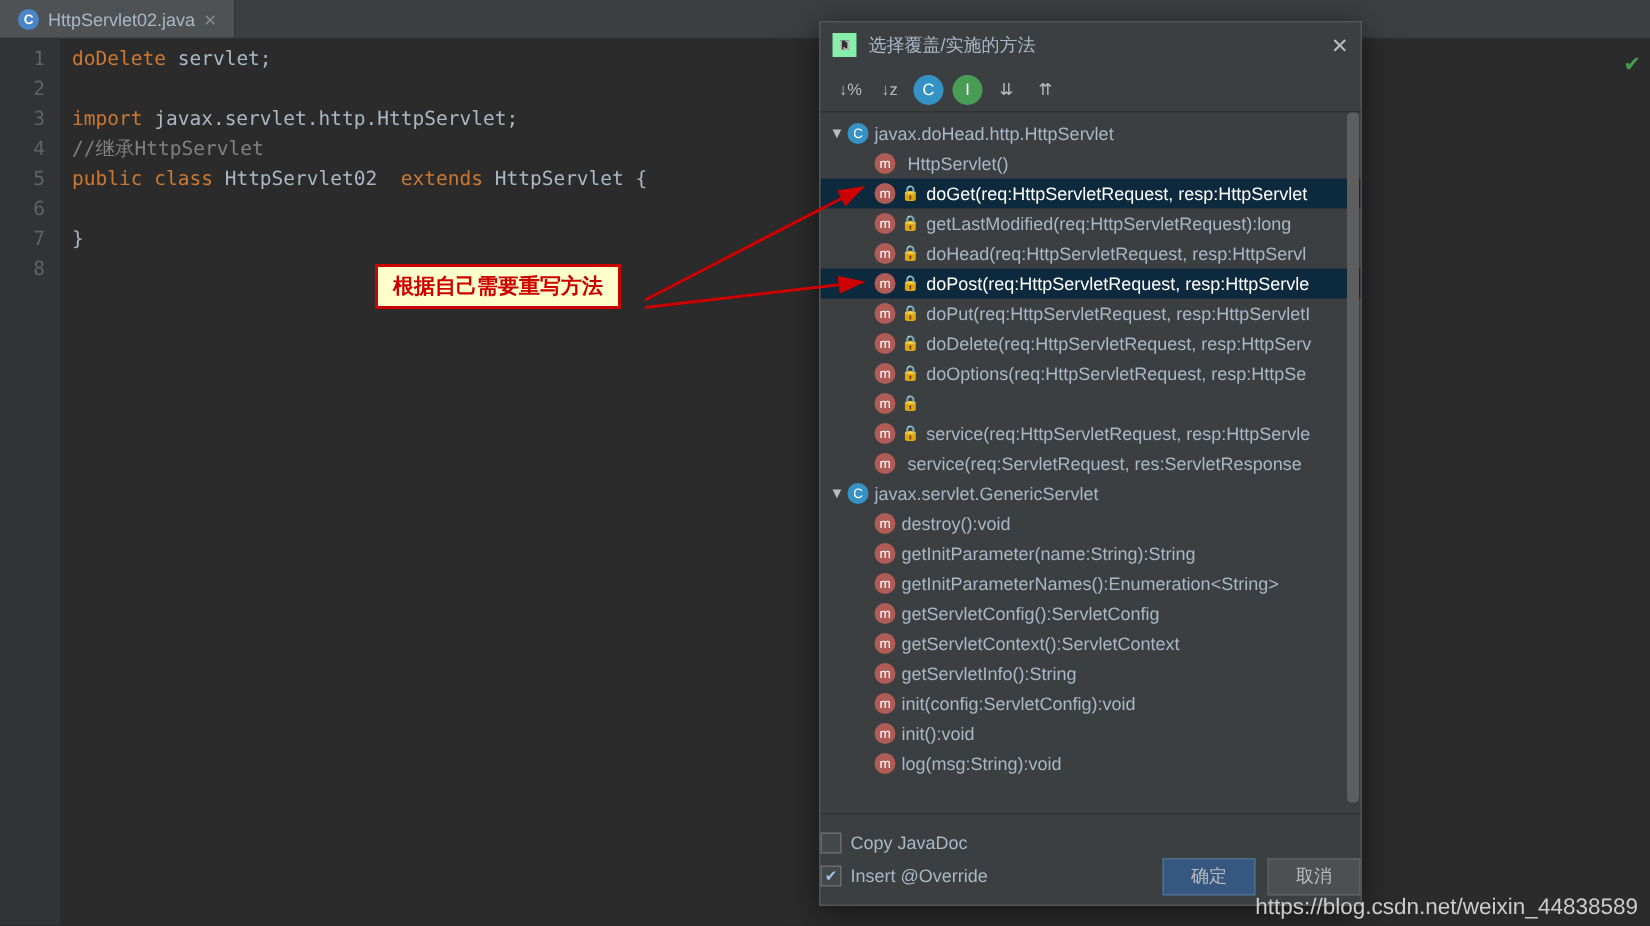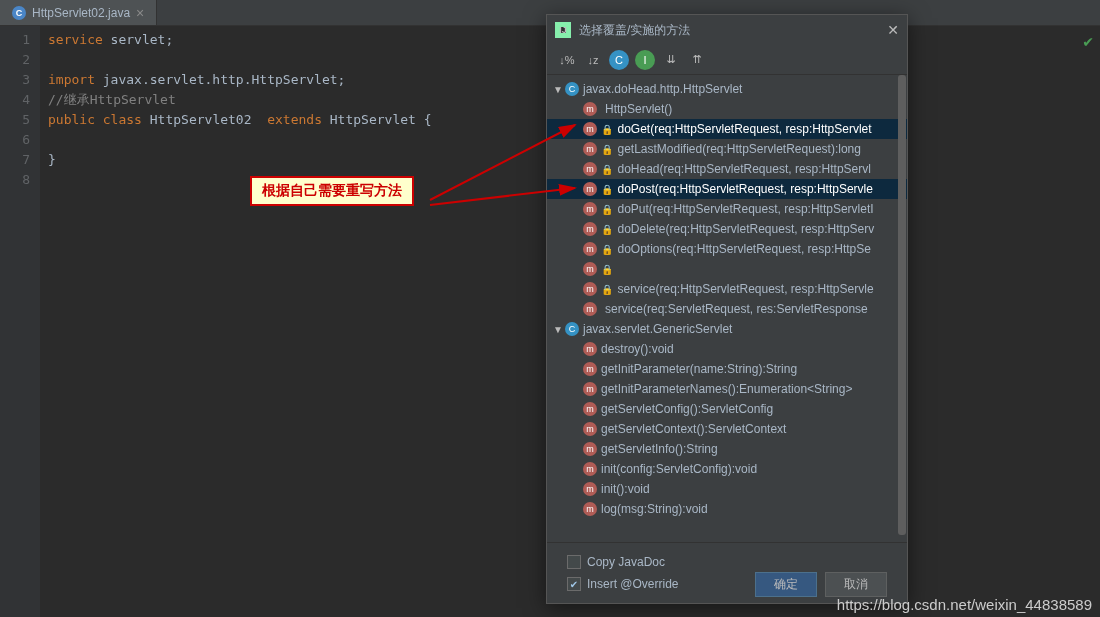--- a/index.html
+++ b/index.html
@@ -175,21 +175,21 @@
       flex-shrink: 0;
     }
     .tree-row .lock {
       color: #888;
       font-size: 10px;
       margin-right: 4px;
     }
     .indent2 { padding-left: 36px; }
     .dialog-bottom {
       border-top: 1px solid #323232;
-      padding: 8px 20px;
+      padding: 8px 0;
     }
     .cb-row {
       display: flex;
       align-items: center;
       gap: 6px;
       height: 22px;
     }
     .cb {
       width: 14px; height: 14px;
       border: 1px solid #6b6b6b;
@@ -272,21 +272,21 @@
   <div class="gutter">
     <div>1</div>
     <div>2</div>
     <div>3</div>
     <div>4</div>
     <div>5</div>
     <div>6</div>
     <div>7</div>
     <div>8</div>
   </div>
-  <div class="code"><span class="kw">service</span><span> servlet;</span>
+  <div class="code"><span class="kw">doDelete</span><span> servlet;</span>
 
 <span class="kw">import</span><span> javax.servlet.http.HttpServlet;</span>
 <span class="comment">//继承HttpServlet</span>
 <span class="kw">public</span> <span class="kw">class</span><span class="cls"> HttpServlet02  </span><span class="kw">extends</span><span> HttpServlet {</span>
 
 <span>}</span>
 </div>
 </div>
 
 <span class="check-icon">✔</span>

